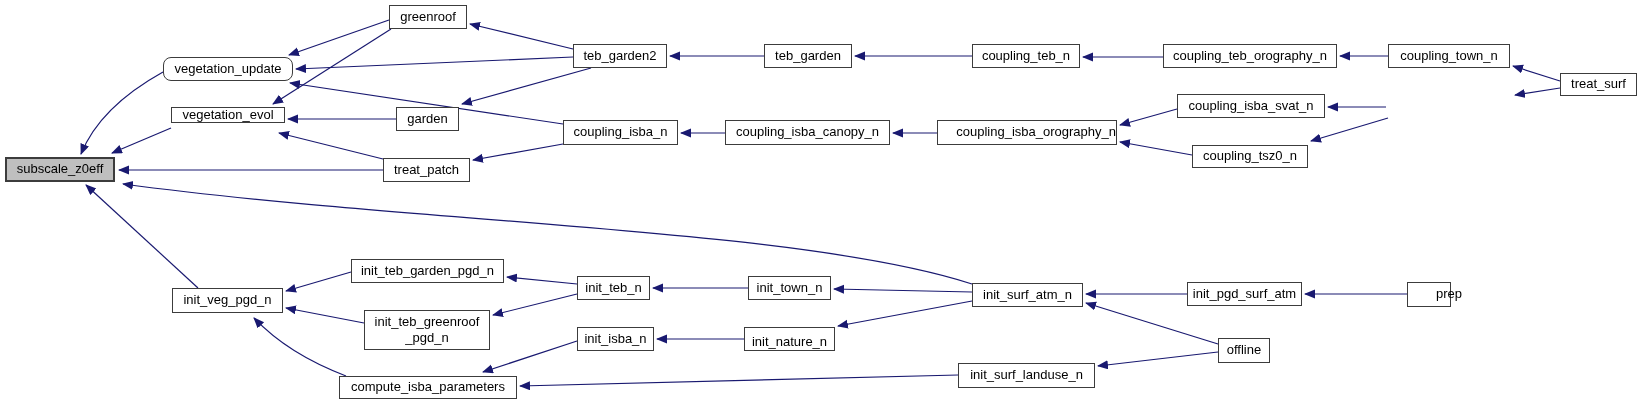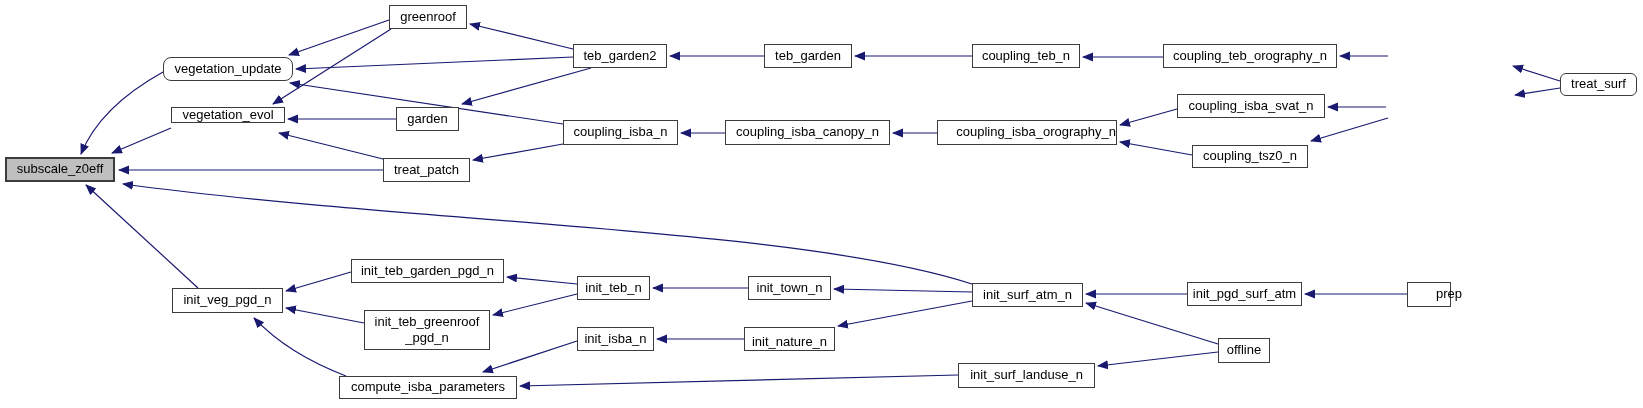--- a/index.html
+++ b/index.html
@@ -130,21 +130,24 @@
       </div>
       <div class="node" style="left: 725px; top: 120px; width: 165px; height: 25px;">
         <span>coupling_isba_canopy_n</span>
       </div>
       <div class="node" style="left: 937px; top: 120px; width: 180px; height: 25px; align-items: flex-end;">
         <span>coupling_isba_orography_n</span>
       </div>
       <div class="node" style="left: 1163px; top: 44px; width: 174px; height: 24px;">
         <span>coupling_teb_orography_n</span>
       </div>
-      <div class="node" style="left: 1560px; top: 73px; width: 77px; height: 23px; border-radius: 6px;">
+      <div class="node" style="left: 1388px; top: 44px; width: 122px; height: 24px;">
+        <span>coupling_town_n</span>
+      </div>
+      <div class="node" style="left: 1560px; top: 73px; width: 77px; height: 23px;">
         <span>treat_surf</span>
       </div>
       <div class="node" style="left: 1177px; top: 94px; width: 148px; height: 24px;">
         <span>coupling_isba_svat_n</span>
       </div>
       <div class="node" style="left: 1192px; top: 145px; width: 116px; height: 23px;">
         <span>coupling_tsz0_n</span>
       </div>
       <div class="node" style="left: 172px; top: 288px; width: 111px; height: 25px;">
         <span>init_veg_pgd_n</span>

